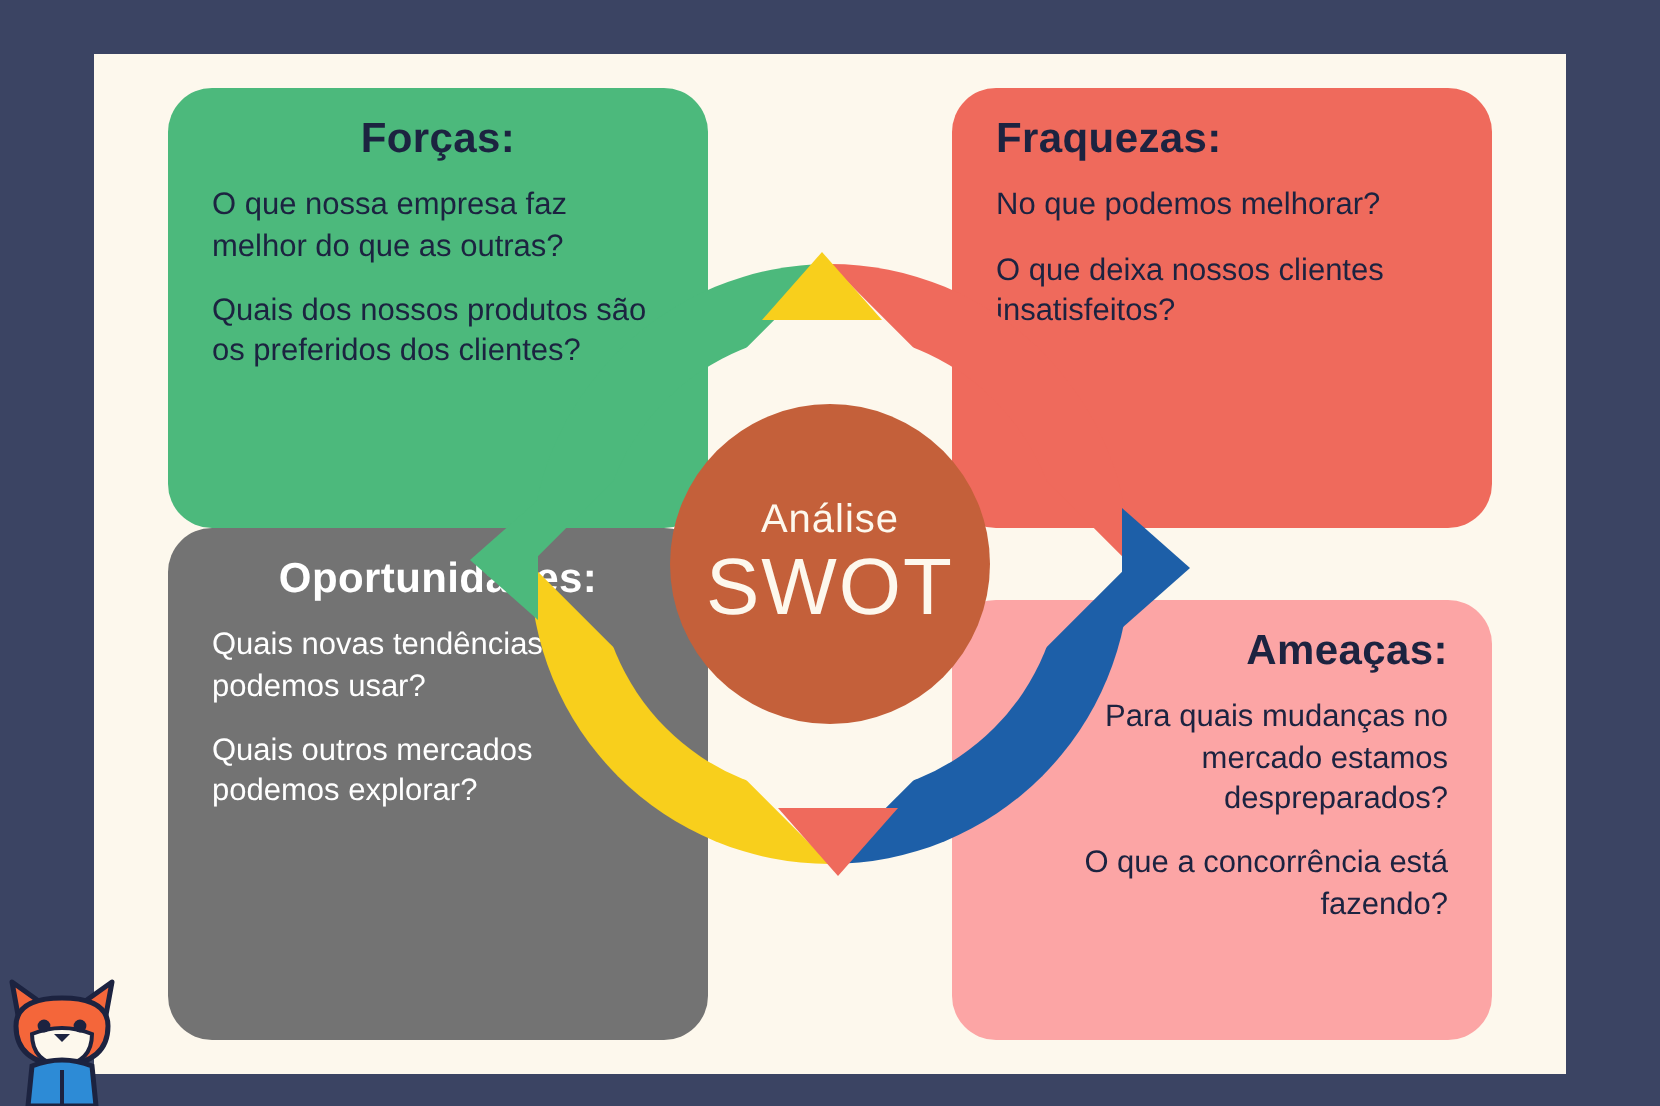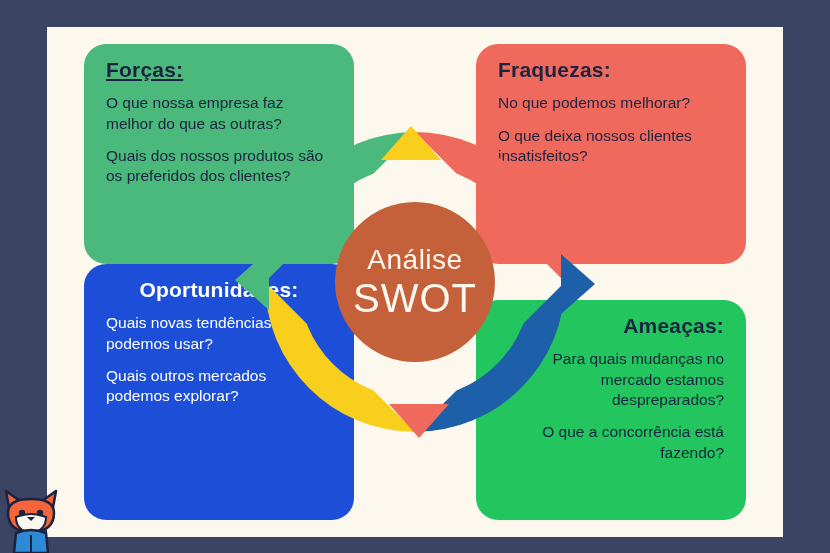--- a/index.html
+++ b/index.html
@@ -47,38 +47,38 @@
     margin: 0 0 12px 0;
     font-size: 15.5px;
     line-height: 1.32;
   }
   .quad p:last-child { margin-bottom: 0; }
 
   .q-strengths {
     left: 37px; top: 17px; width: 270px; height: 220px;
     background: #4cb97c;
   }
-  .q-strengths h2 { text-align: left; text-decoration: underline; }
+  .q-strengths h2 { text-align: center; }
   .q-strengths p { text-align: left; }
 
   .q-weaknesses {
     right: 37px; top: 17px; width: 270px; height: 220px;
     background: #ef6a5c;
   }
 
   .q-opportunities {
     left: 37px; bottom: 17px; width: 270px; height: 256px;
-    background: #1d4ed8;
+    background: #737373;
     color: #ffffff;
   }
   .q-opportunities h2 { text-align: center; }
 
   .q-threats {
     right: 37px; bottom: 17px; width: 270px; height: 220px;
-    background: #22c55e;
+    background: #fca5a5;
     text-align: right;
   }
 
   
   .ring {
     position: absolute;
     left: 50%;
     top: 50%;
     transform: translate(-50%, -50%);
     width: 300px;
@@ -158,21 +158,21 @@
     height: 160px;
     border-radius: 50%;
     background: #c4603a;
     display: flex;
     flex-direction: column;
     align-items: center;
     justify-content: center;
     color: #fdf8ed;
   }
   .hub .hub-top {
-    font-size: 28px;
+    font-size: 20px;
     line-height: 1;
     letter-spacing: .5px;
     margin-bottom: 4px;
     text-align: right;
   }
   .hub .hub-main {
     font-size: 40px;
     line-height: 1;
     letter-spacing: 1px;
     font-family: Liberation Sans, sans-serif;

